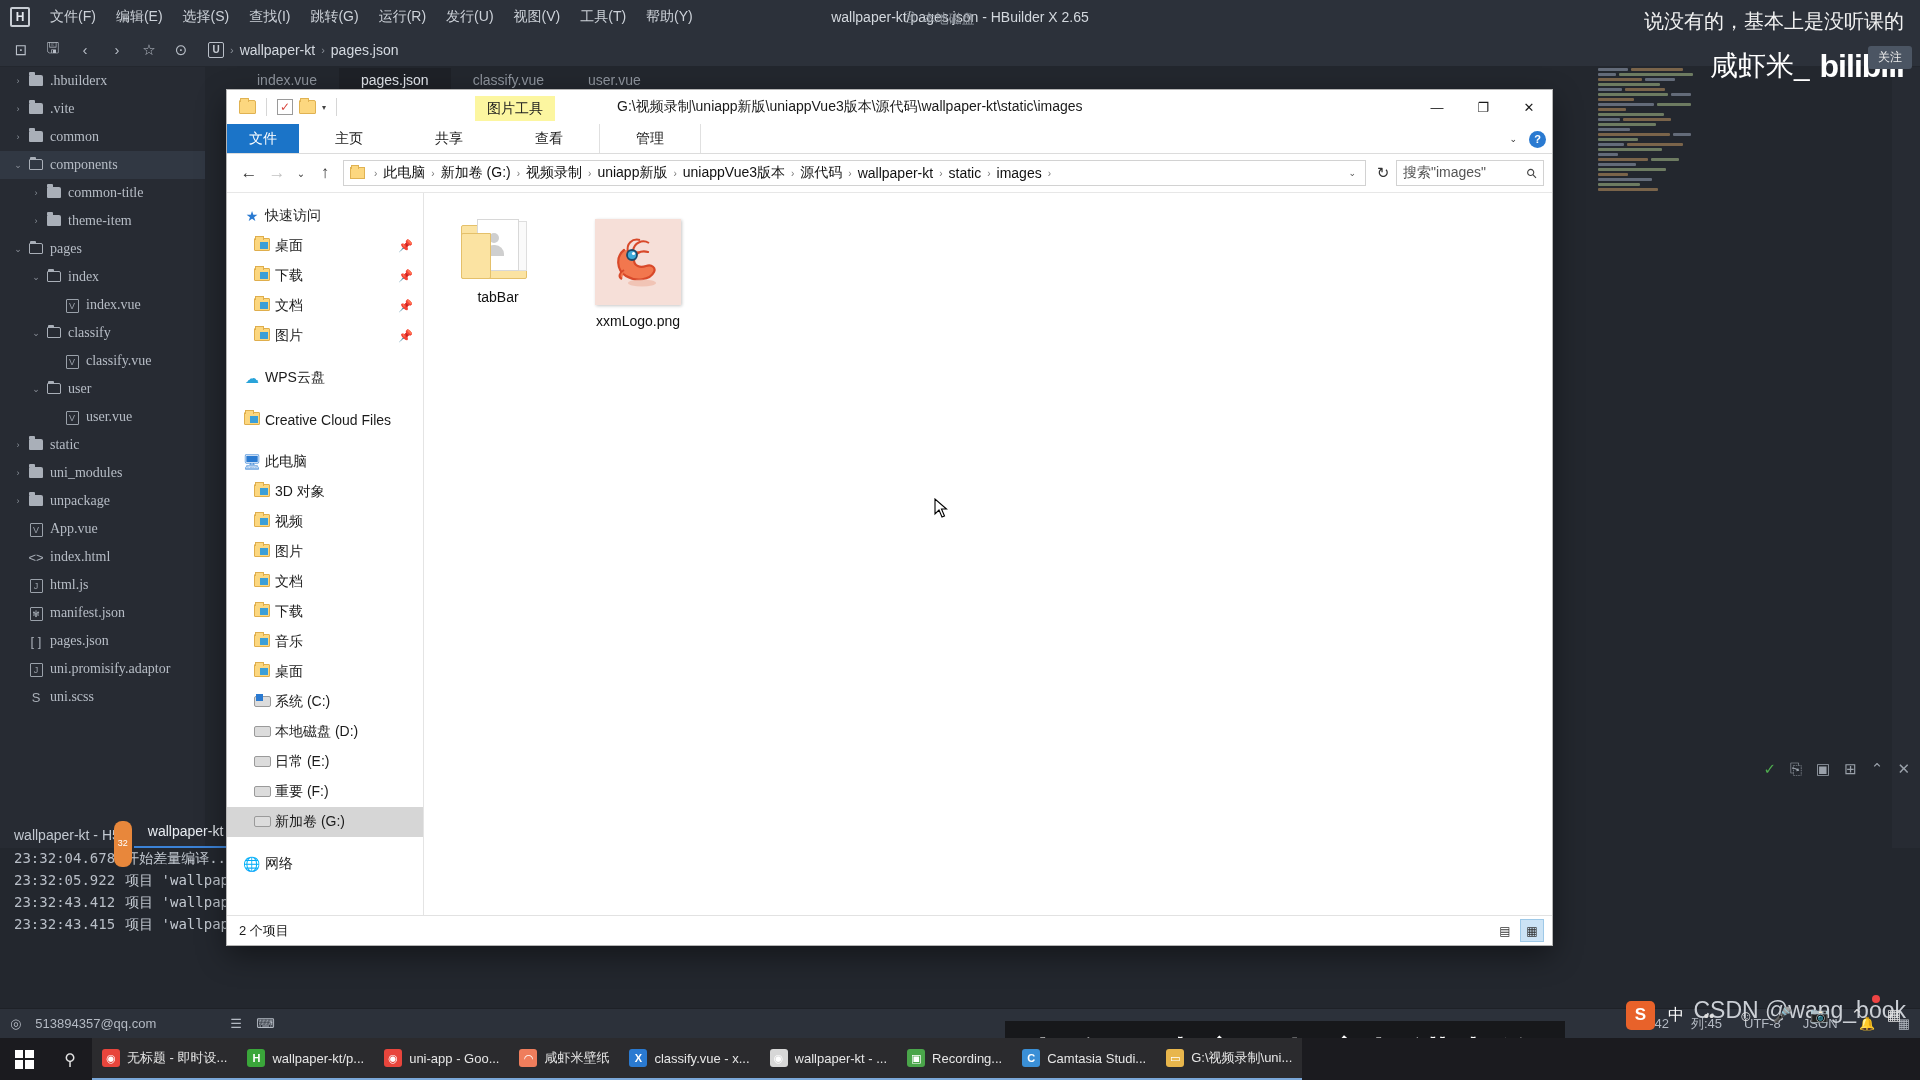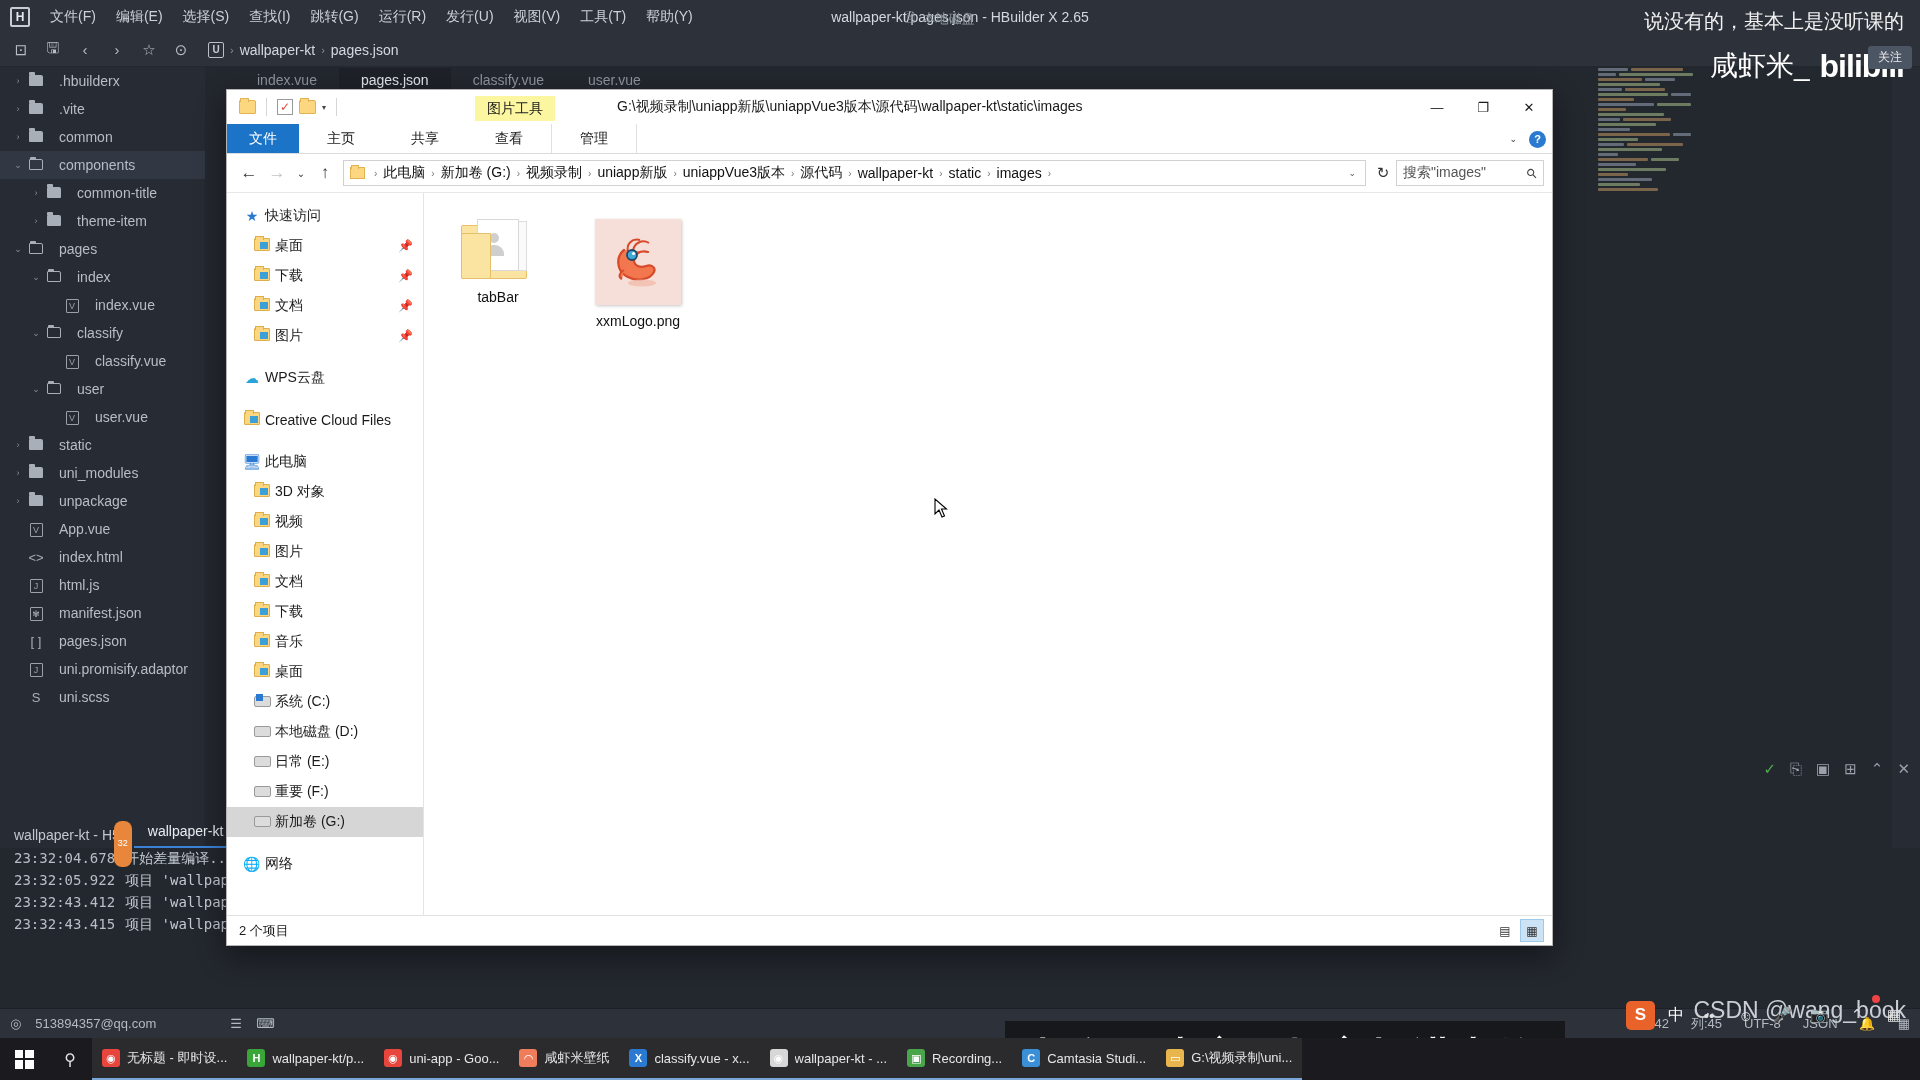--- a/index.html
+++ b/index.html
@@ -75,21 +75,21 @@
   .folder-glyph::before {
     content: ""; position: absolute; top: -3px; left: 0; width: 6px; height: 3px;
     background: #a9afb8; border-radius: 1px 1px 0 0;
   }
   .folder-glyph.open { background: none; border: 1.4px solid #a9afb8; }
   .folder-glyph.open::before { background: #a9afb8; }
   .badge-v {
     display:inline-block; width:13px; height:14px; border:1.3px solid #9aa1aa;
     font-size:9px; line-height:12px; text-align:center; color:#9aa1aa; border-radius:1px;
   }
-  .tree-label { margin-left: 13px; }
+  .tree-label { margin-left: 4px; font-family: Liberation Serif, serif; }
 
   .hb-closed-proj {
     position: absolute; left: 0; bottom: 75px; width: 205px; height: 30px;
     display: flex; align-items: center; color: #aab1ba; font-size: 14px;
     border-top: 1px solid #1e2127;
   }
   .hb-side-iconbar {
     position: absolute; left: 0; bottom: 42px; width: 205px; height: 33px;
     display: flex; align-items: center; gap: 4px; padding-left: 4px;
     background: #272b33; border-top: 1px solid #1e2127;
@@ -185,21 +185,21 @@
   .wb {
     width: 46px; display: flex; align-items: center; justify-content: center;
     font-size: 13px; color: #1a1a1a;
   }
 
   .ex-ribbon {
     height: 30px; display: flex; align-items: stretch; background: #fff;
     border-bottom: 1px solid #dcdcdc; flex: none; position: relative;
   }
   .rtab {
-    display: flex; align-items: center; padding: 0 28px; font-size: 14px; color: #1b1b1b;
+    display: flex; align-items: center; padding: 0 36px; font-size: 14px; color: #1b1b1b;
   }
   .rtab.file { background: #1b74c8; color: #fff; padding: 0 22px; }
   .rtab.manage { border-left: 1px solid #e0e0e0; border-right: 1px solid #e0e0e0; }
   .ex-ribbon-right {
     position: absolute; right: 6px; top: 0; height: 30px; display: flex;
     align-items: center; gap: 12px;
   }
   .rb-caret { font-size: 9px; color: #333; }
   .rb-help {
     width: 17px; height: 17px; border-radius: 50%; background: #2a7ad1; color: #fff;

